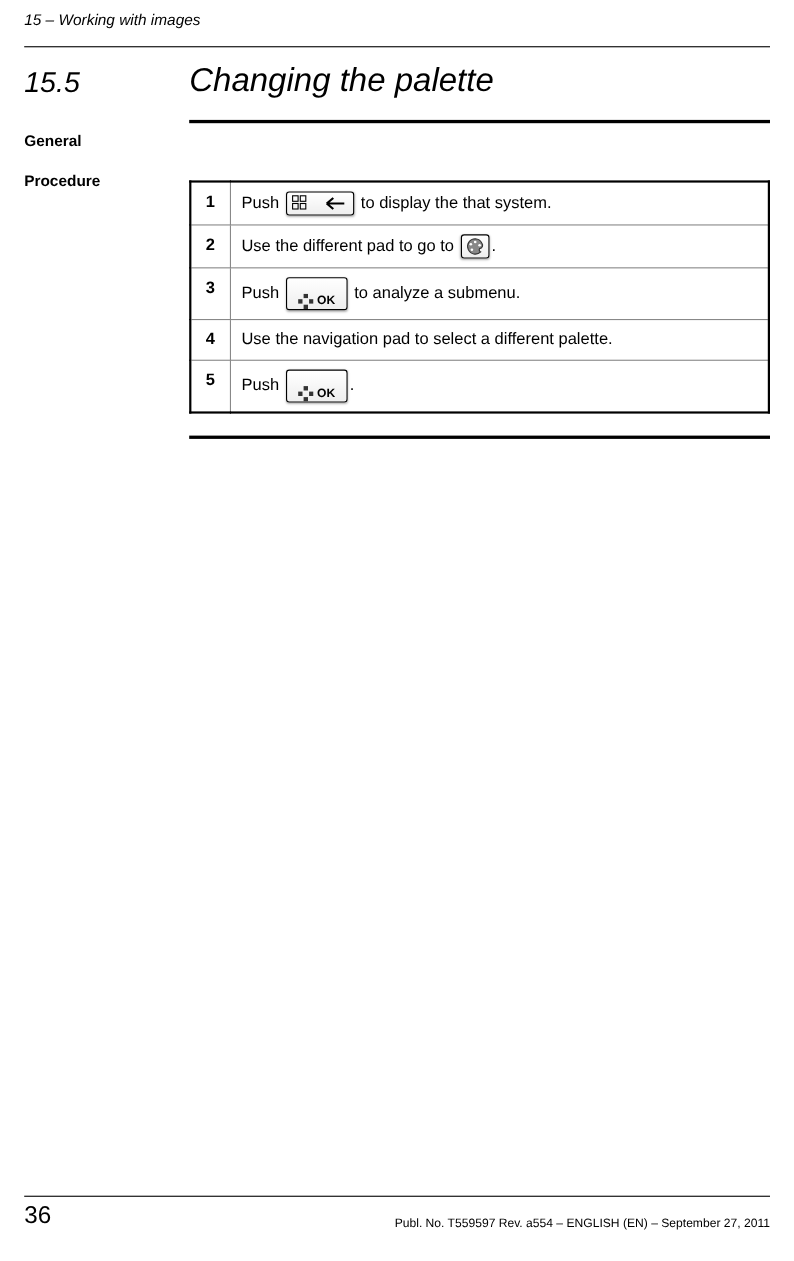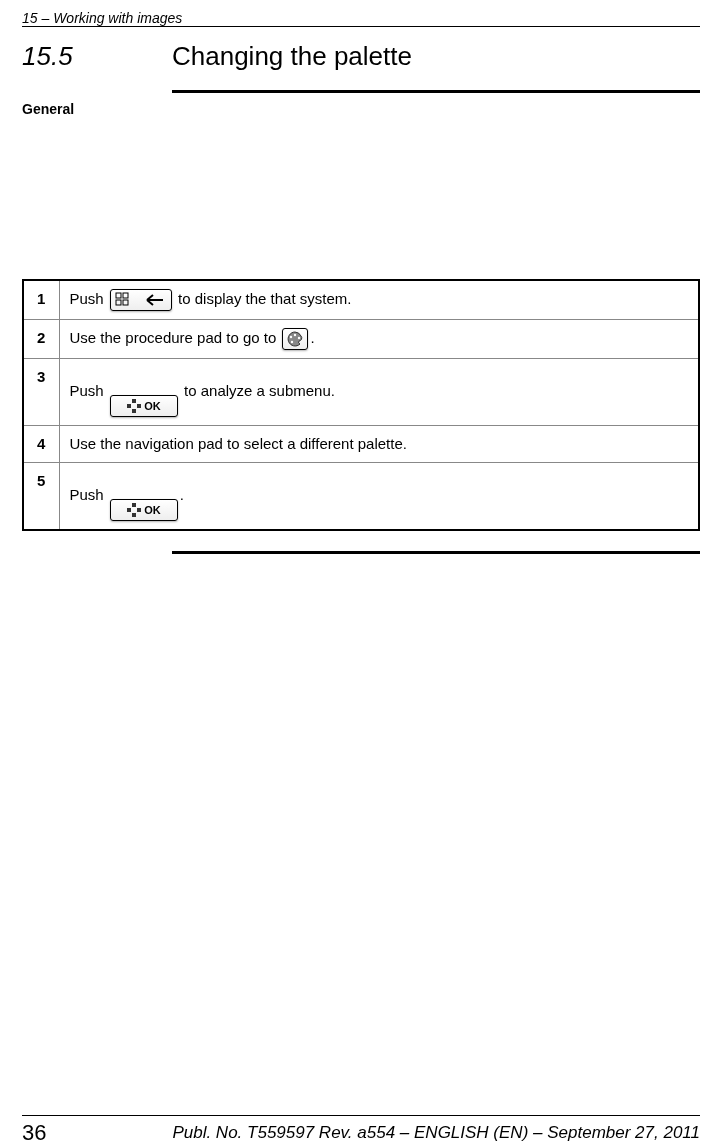--- a/index.html
+++ b/index.html
@@ -9,47 +9,47 @@
       background: #fff;
       font-family: Arial, Helvetica, sans-serif;
       color: #000;
       position: relative;
       padding: 10px 22px 0 22px;
     }
     .running-header {
       font-style: italic;
       font-size: 14px;
       border-bottom: 1px solid #000;
-      padding-bottom: 0;
+      padding-bottom: 16px;
       margin-bottom: 14px;
     }
     .section-row {
       display: flex;
       align-items: flex-end;
       margin-bottom: 18px;
     }
     .section-num {
       font-style: italic;
       font-size: 26px;
       width: 150px;
       flex: 0 0 150px;
     }
     .section-title {
-      font-size: 26px;
+      font-style: italic;
+      font-size: 30px;
     }
     .hr-thick {
       border: none;
       border-top: 3px solid #000;
       margin-left: 150px;
       margin-bottom: 8px;
     }
     .block-row {
       display: flex;
       margin-bottom: 20px;
-      flex-direction: column;
     }
     .label-col {
       width: 150px;
       flex: 0 0 150px;
       font-weight: bold;
       font-size: 14px;
     }
     .content-col {
       flex: 1;
       font-size: 15px;
@@ -82,79 +82,79 @@
       box-shadow: 0 1px 2px rgba(0,0,0,0.3);
       font-size: 12px;
       font-family: Arial, sans-serif;
       line-height: 1;
       padding: 3px 6px;
       margin: 0 2px;
     }
     .icon-menu { width: 62px; height: 22px; padding:2px 4px; text-align:center; }
     .icon-menu svg { vertical-align: middle; }
     .icon-palette { width: 26px; height: 22px; padding:2px; text-align:center; }
-    .icon-ok { width: 68px; height: 22px; padding:3px 4px; text-align:center;margin-top:28px; }
+    .icon-ok { width: 56px; height: 22px; padding:14px 4px; text-align:center; }
     .hr-thick-end {
       border: none;
       border-top: 3px solid #000;
       margin-left: 150px;
       margin-top: 12px;
     }
     .footer {
       position: absolute;
       left: 22px;
       right: 22px;
-      bottom: 0;
+      bottom: 28px;
       border-top: 1px solid #000;
       padding-top: 4px;
       display: flex;
       justify-content: space-between;
-      align-items: center;
+      align-items: flex-end;
     }
     .page-num {
       font-size: 22px;
     }
     .footer-text {
-      font-size: 17px;
-      font-style: italic;
+      font-size: 11px;
     }
   </style>
 </head>
 <body>
 
 <div class="running-header">15 – Working with images</div>
 
 <div class="section-row">
   <div class="section-num">15.5</div>
   <div class="section-title">Changing the palette</div>
 </div>
 
 <hr class="hr-thick">
 
 <div class="block-row">
   <div class="label-col">General</div>
 </div>
 
 <div class="block-row">
+  <div class="label-col">Procedure</div>
   <div class="content-col">
     <table class="proc">
       <tbody id="steps-body">
           <tr>
             <td class="stepnum">1</td>
             <td><span>Push </span><span class="icon-btn icon-menu"><svg width="54" height="16">
                   <rect x="1" y="1" width="5" height="5" fill="none" stroke="#000"></rect>
                   <rect x="8" y="1" width="5" height="5" fill="none" stroke="#000"></rect>
                   <rect x="1" y="8" width="5" height="5" fill="none" stroke="#000"></rect>
                   <rect x="8" y="8" width="5" height="5" fill="none" stroke="#000"></rect>
                   <path d="M32 8 h16 M32 8 l6 -5 M32 8 l6 5" fill="none" stroke="#000" stroke-width="2"></path>
                 </svg></span><span> to display the that system.</span></td>
           </tr>
           <tr>
             <td class="stepnum">2</td>
-            <td><span>Use the procedure pad to go to </span><span class="icon-btn icon-palette"><svg width="18" height="16">
+            <td><span>Use the different pad to go to </span><span class="icon-btn icon-palette"><svg width="18" height="16">
                   <path d="M9 1 a7 7 0 1 0 5 12 a2 2 0 0 1 -1 -3 a3 3 0 0 0 2 -5 a7 7 0 0 0 -6 -4 z" fill="#888" stroke="#333"></path>
                   <circle cx="5" cy="6" r="1.2" fill="#fff"></circle>
                   <circle cx="9" cy="4" r="1.2" fill="#fff"></circle>
                   <circle cx="13" cy="7" r="1.2" fill="#fff"></circle>
                   <circle cx="6" cy="11" r="1.2" fill="#fff"></circle>
                 </svg></span><span>.</span></td>
           </tr>
           <tr>
             <td class="stepnum">3</td>
             <td><span>Push </span><span class="icon-btn icon-ok"><svg width="14" height="14" style="vertical-align:middle">

